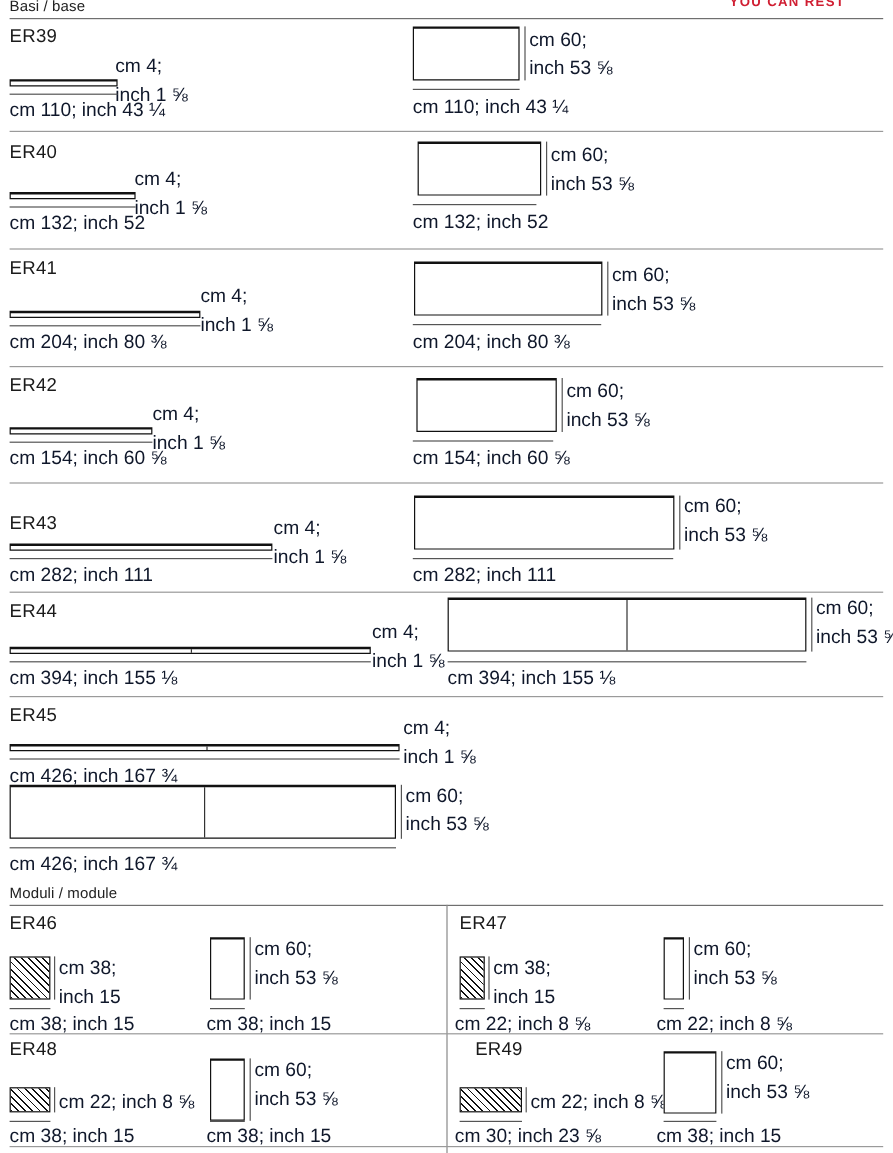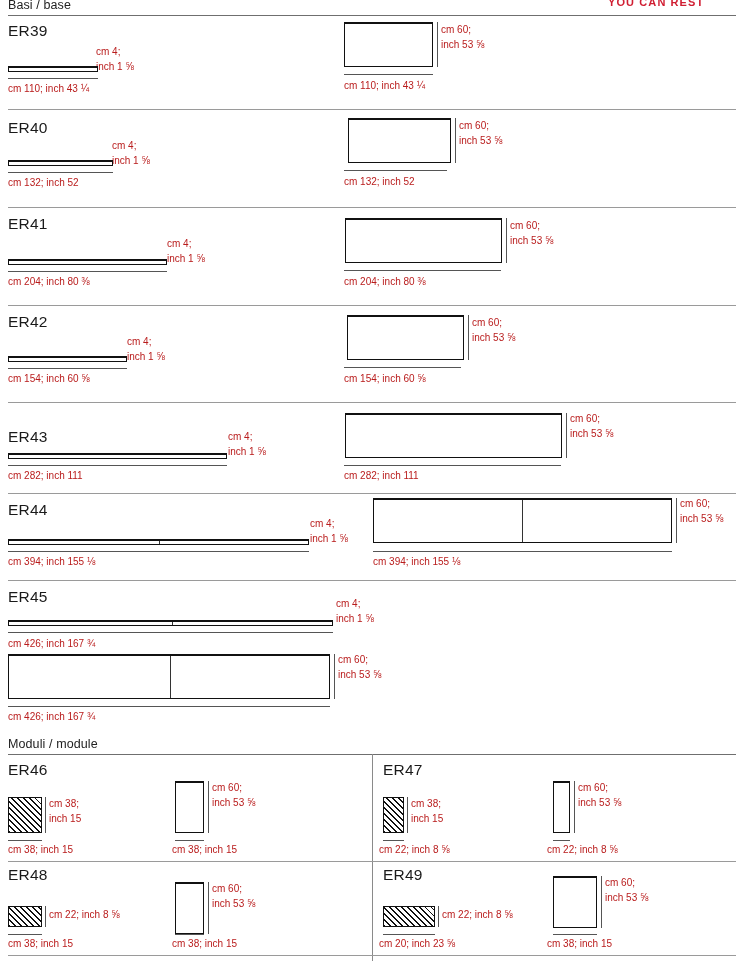--- a/index.html
+++ b/index.html
@@ -17,21 +17,21 @@
 
   .section-label{
     position:absolute;font-size:12.5px;letter-spacing:.1px;color:#222;
     white-space:nowrap;
   }
   .code{
     position:absolute;font-size:15.5px;letter-spacing:.2px;color:#1a1a1a;
     white-space:nowrap;
   }
   .dimtext{
-    position:absolute;font-size:10px;color:#b91c1c;white-space:nowrap;
+    position:absolute;font-size:16px;color:#0f172a;white-space:nowrap;
     line-height:1.38;
   }
   .dimtext.two{line-height:1.5;}
 
   
   .redword{
     position:absolute;color:#d01e32;font-size:11px;font-weight:bold;
     letter-spacing:1.1px;white-space:nowrap;
   }
 
@@ -291,26 +291,26 @@
     <div class="vdim" style="left:208px;top:882px;height:52px;"></div>
     <div class="dimtext two" style="left:212px;top:881px;">
       <span>cm 60;</span><br>
       <span>inch 53 ⅝</span>
     </div>
     <div class="hdim" style="left:175px;top:934px;width:29px;"></div>
     <div class="dimtext" style="left:172px;top:937px;">cm 38; inch 15</div>
   </div>
 
   <div>
-    <div class="code" style="left:383px;top:866px;">ER49</div>
+    <div class="code" style="left:396px;top:866px;">ER49</div>
     <div class="hatch" style="left:383px;top:906px;width:52px;height:21px;"></div>
     <div class="vdim" style="left:438px;top:906px;height:21px;"></div>
     <div class="dimtext" style="left:442px;top:908px;">cm 22; inch 8 ⅝</div>
     <div class="hdim" style="left:383px;top:934px;width:52px;"></div>
-    <div class="dimtext" style="left:379px;top:937px;">cm 20; inch 23 ⅝</div>
+    <div class="dimtext" style="left:379px;top:937px;">cm 30; inch 23 ⅝</div>
 
     <div class="rect" style="left:553px;top:876px;width:44px;height:52px;"></div>
     <div class="vdim" style="left:601px;top:876px;height:52px;"></div>
     <div class="dimtext two" style="left:605px;top:875px;">
       <span>cm 60;</span><br>
       <span>inch 53 ⅝</span>
     </div>
     <div class="hdim" style="left:553px;top:934px;width:44px;"></div>
     <div class="dimtext" style="left:547px;top:937px;">cm 38; inch 15</div>
   </div>

